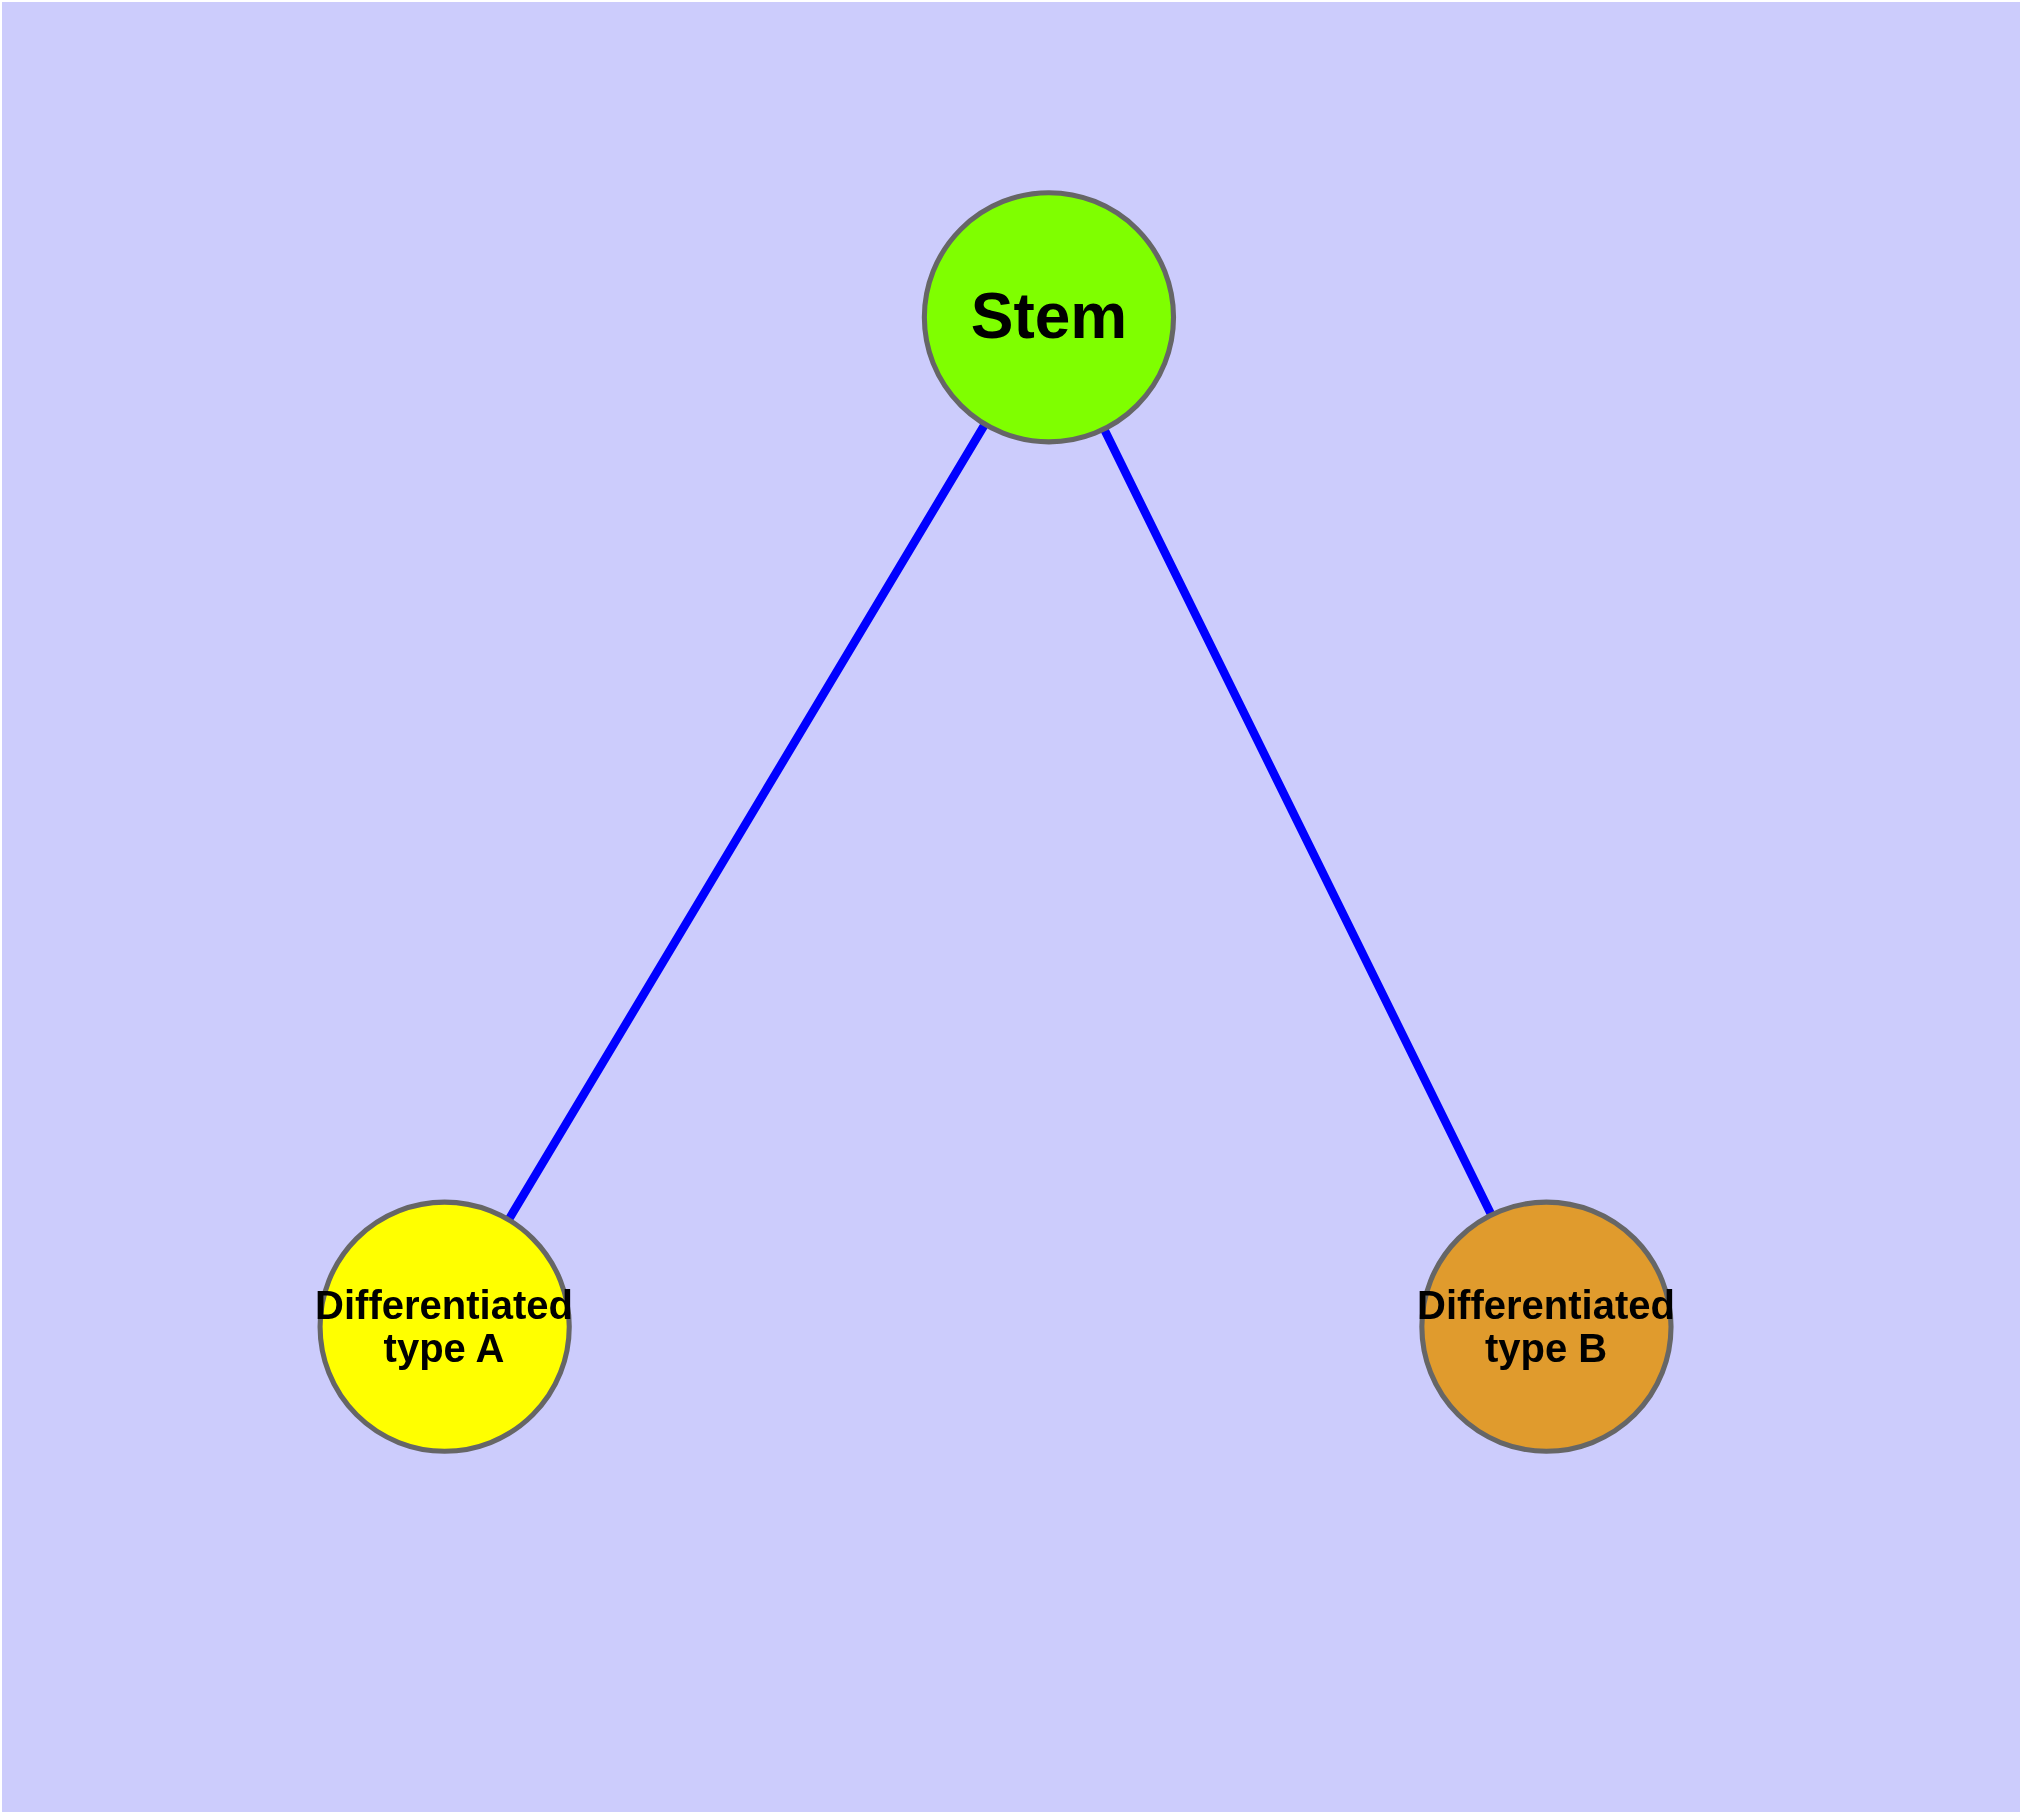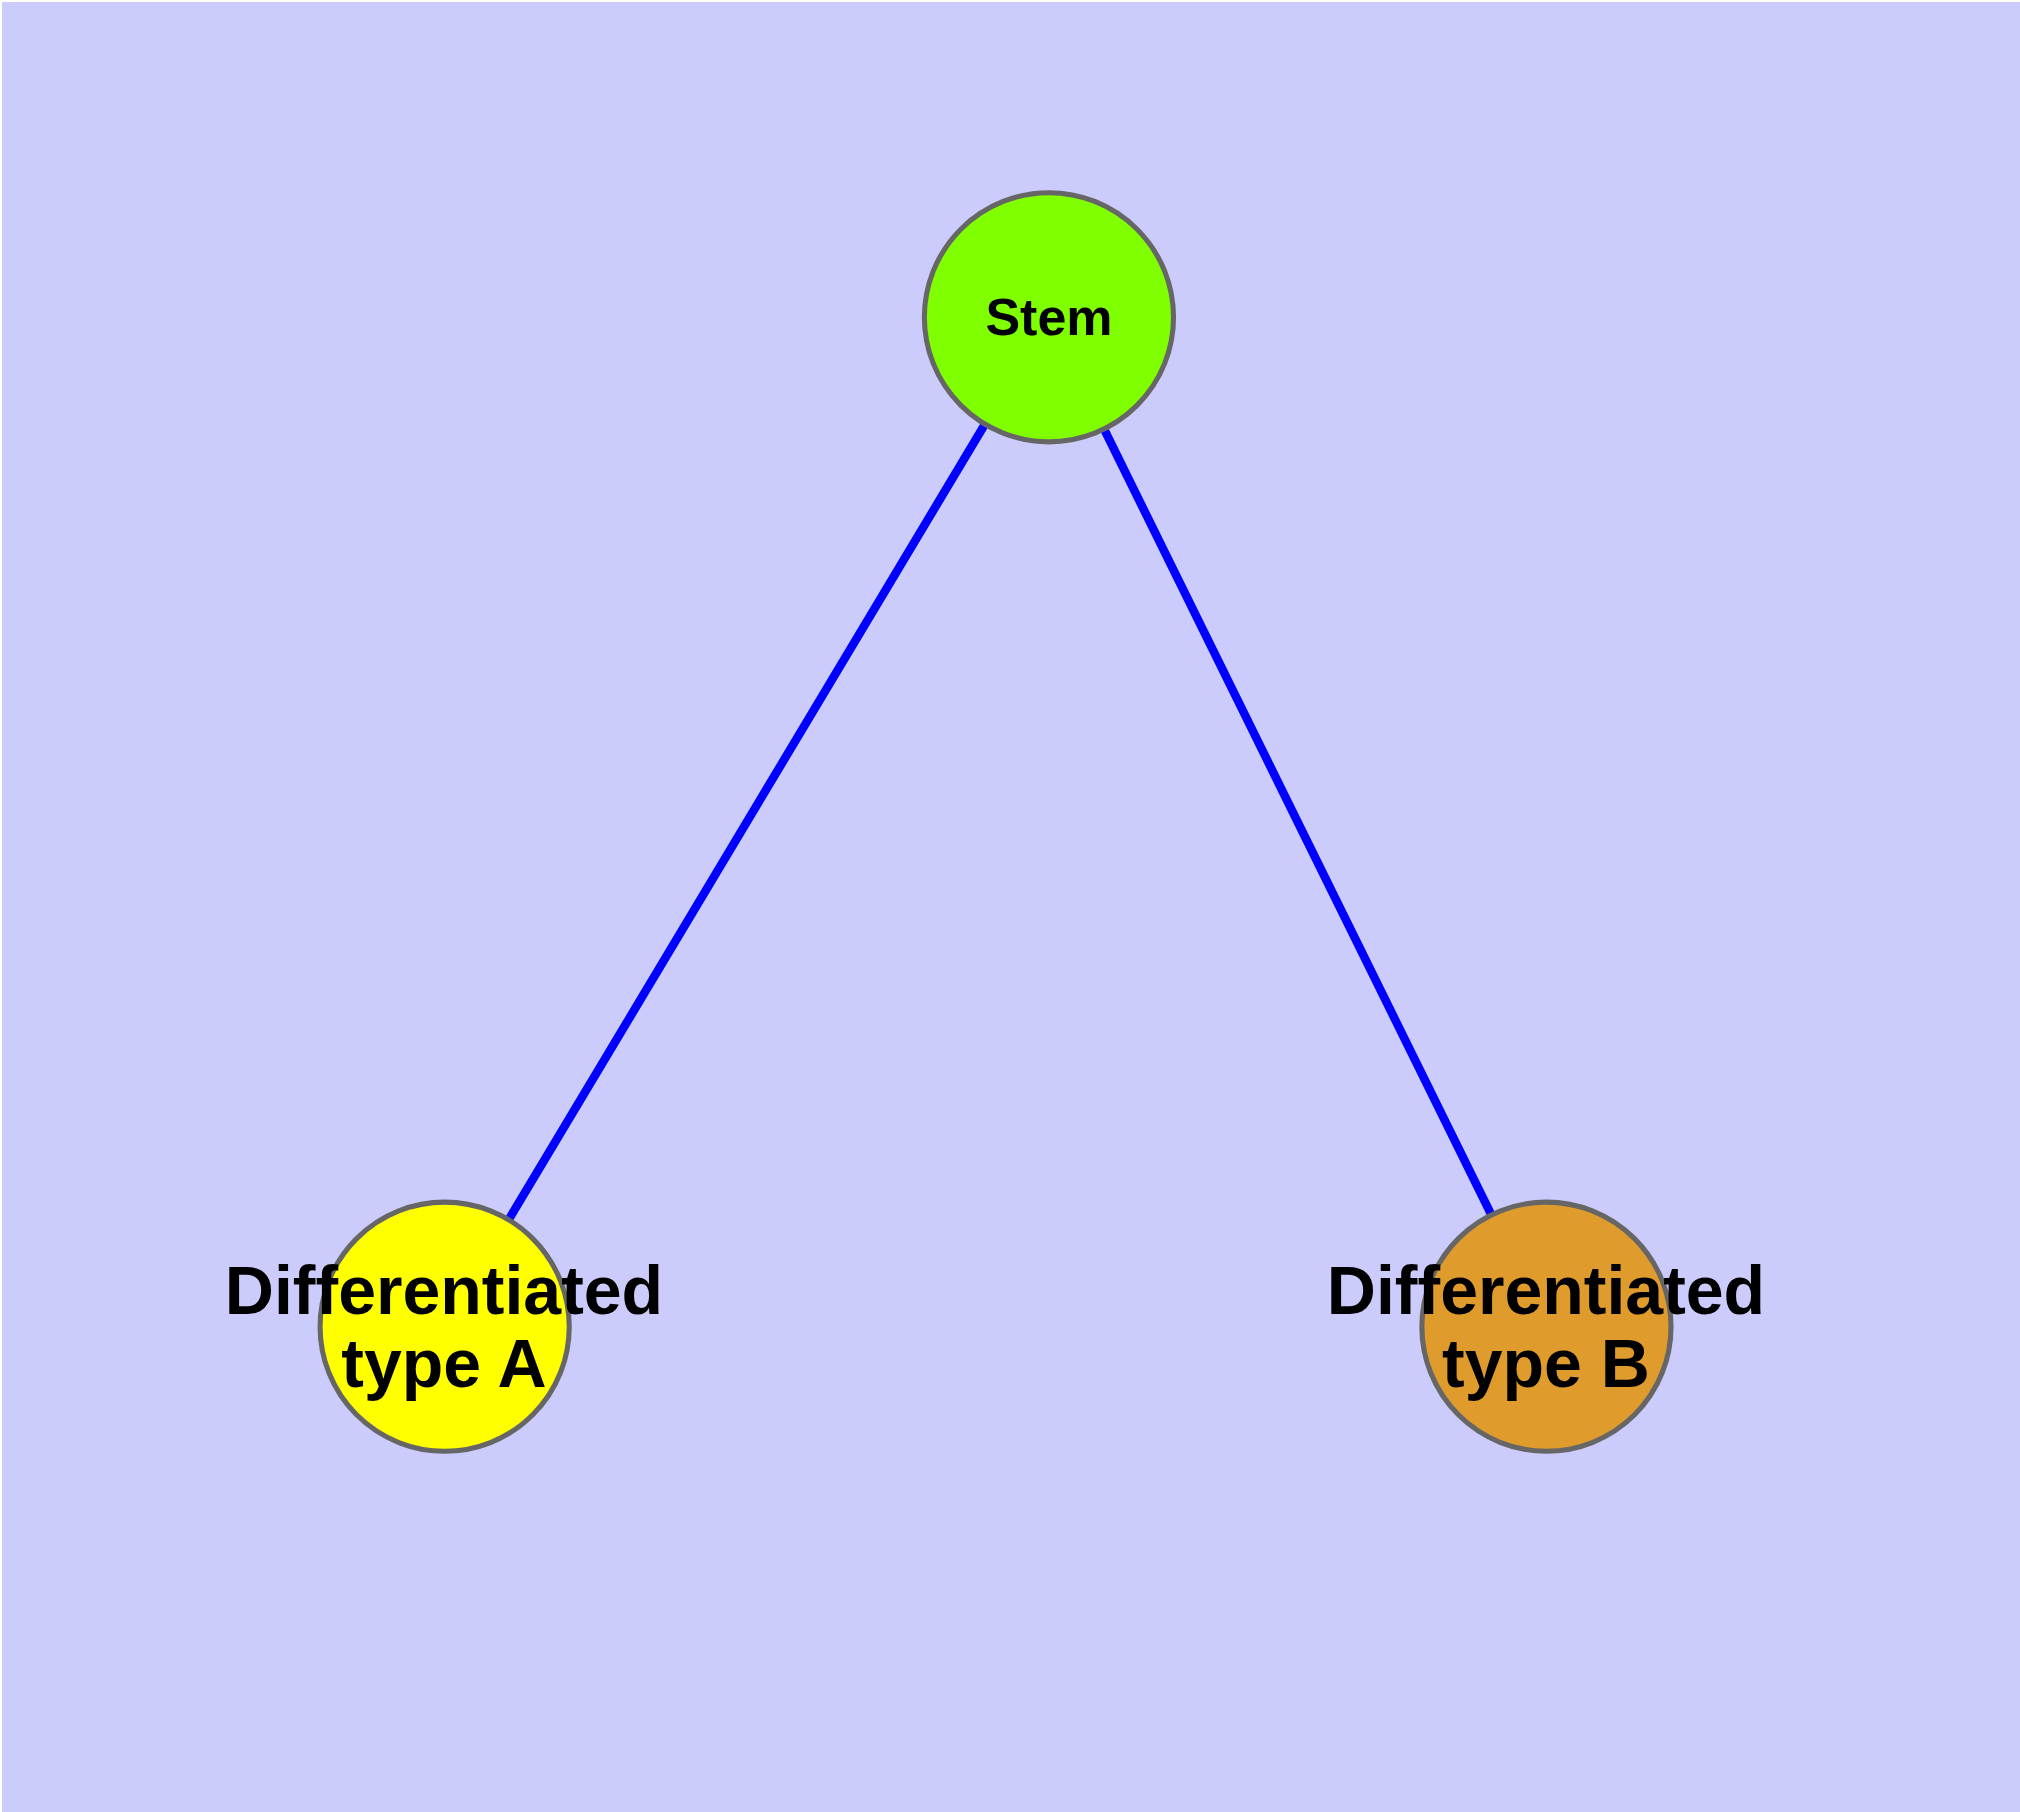--- a/index.html
+++ b/index.html
@@ -31,24 +31,24 @@
     text-align: center;
     font-family: "Liberation Sans", sans-serif;
     font-weight: bold;
     color: #000000;
     line-height: 1.08;
     white-space: pre;
     pointer-events: none;
     transform: translate(-50%, -50%);
   }
   .label-stem {
-    font-size: 52px;
+    font-size: 64px;
   }
   .label-leaf {
-    font-size: 68px;
+    font-size: 40px;
   }
 </style>
 </head>
 <body>
 
 <div id="canvas" style="width: 2021px; height: 1812px; background: rgb(204, 204, 252);">
 
   <svg id="graph-svg" viewBox="0 0 2384 2138">
 
     <g>

